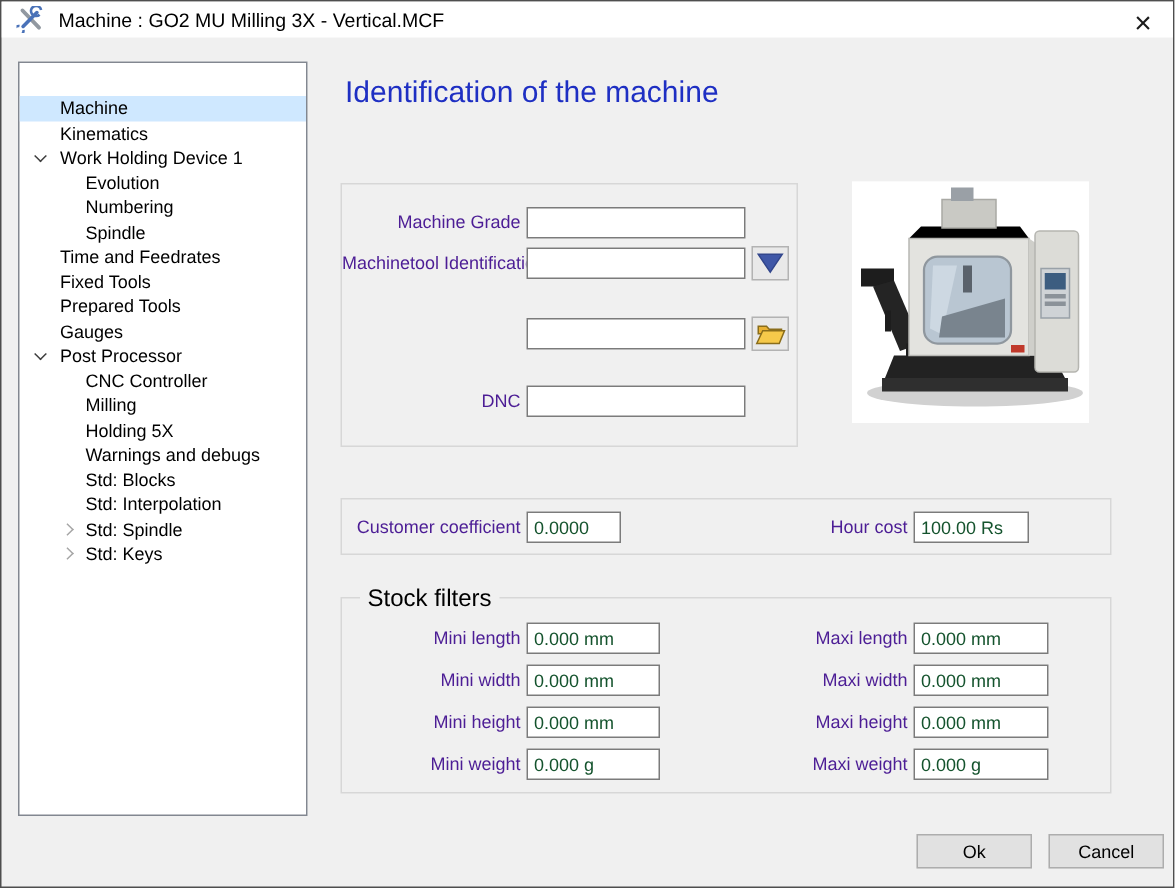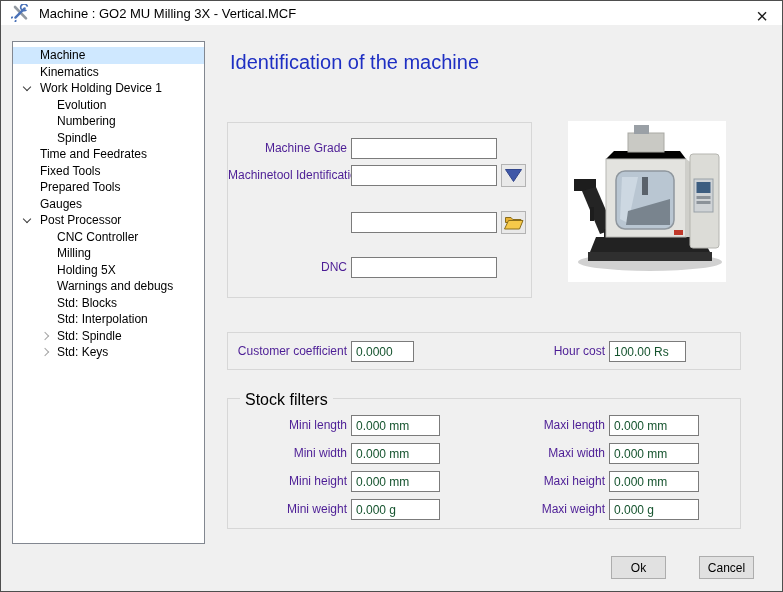--- a/index.html
+++ b/index.html
@@ -22,21 +22,21 @@
   .close-btn {
     position:absolute; right:0; top:0; width:40px; height:31px;
     display:flex; align-items:center; justify-content:center;
     font-size:20px; font-weight:300; color:#1a1a1a; cursor:pointer;
     background:transparent; border:none;
   }
 
   
   .tree {
     position:absolute; left:11px; top:40px; width:193px; height:503px;
-    background:#ffffff; border:1px solid #828790; padding-top:5px;
+    background:#ffffff; border:1px solid #828790; padding-top:22px;
     overflow:hidden;
   }
   .trow { position:relative; height:16.5px; display:flex; align-items:center; font-size:12px; color:#000; cursor:default; }
   .trow.sel { background:#cfe8ff; }
   .tlabel { white-space:nowrap; }
   .lvl0 .tlabel { margin-left:27px; }
   .lvl1 .tlabel { margin-left:44px; }
   .chev { position:absolute; width:6px; height:6px; }
   .chev.down  { border-right:1.6px solid #3c3c3c; border-bottom:1.6px solid #3c3c3c; transform:rotate(45deg); left:11px; top:4px; }
   .chev.right { border-right:1.6px solid #a6a6a6; border-bottom:1.6px solid #a6a6a6; transform:rotate(-45deg); left:29px; top:5px; }
@@ -87,21 +87,21 @@
   .g-stock .tbox.l   { left:123px; width:89px; }
   .g-stock .flabel.r { left:258px; width:119px; }
   .g-stock .tbox.r   { left:381px; width:90px; }
   .sr1 { top:16px; } .sr2 { top:44px; } .sr3 { top:72px; } .sr4 { top:100px; }
 
   
   .photo { position:absolute; left:567px; top:120px; width:158px; height:161px; background:#fff; }
 
   
   .dlg-btn {
-    position:absolute; top:555px; width:55px; height:23px;
+    position:absolute; top:555px; width:77px; height:23px;
     background:#e1e1e1; border:1px solid #adadad;
     font-family:"Liberation Sans",sans-serif; font-size:12px; color:#000; cursor:pointer;
   }
   .btn-ok { left:610px; }
   .btn-cancel { left:698px; }
 </style>
 </head>
 <body>
 
 <div class="dialog">

